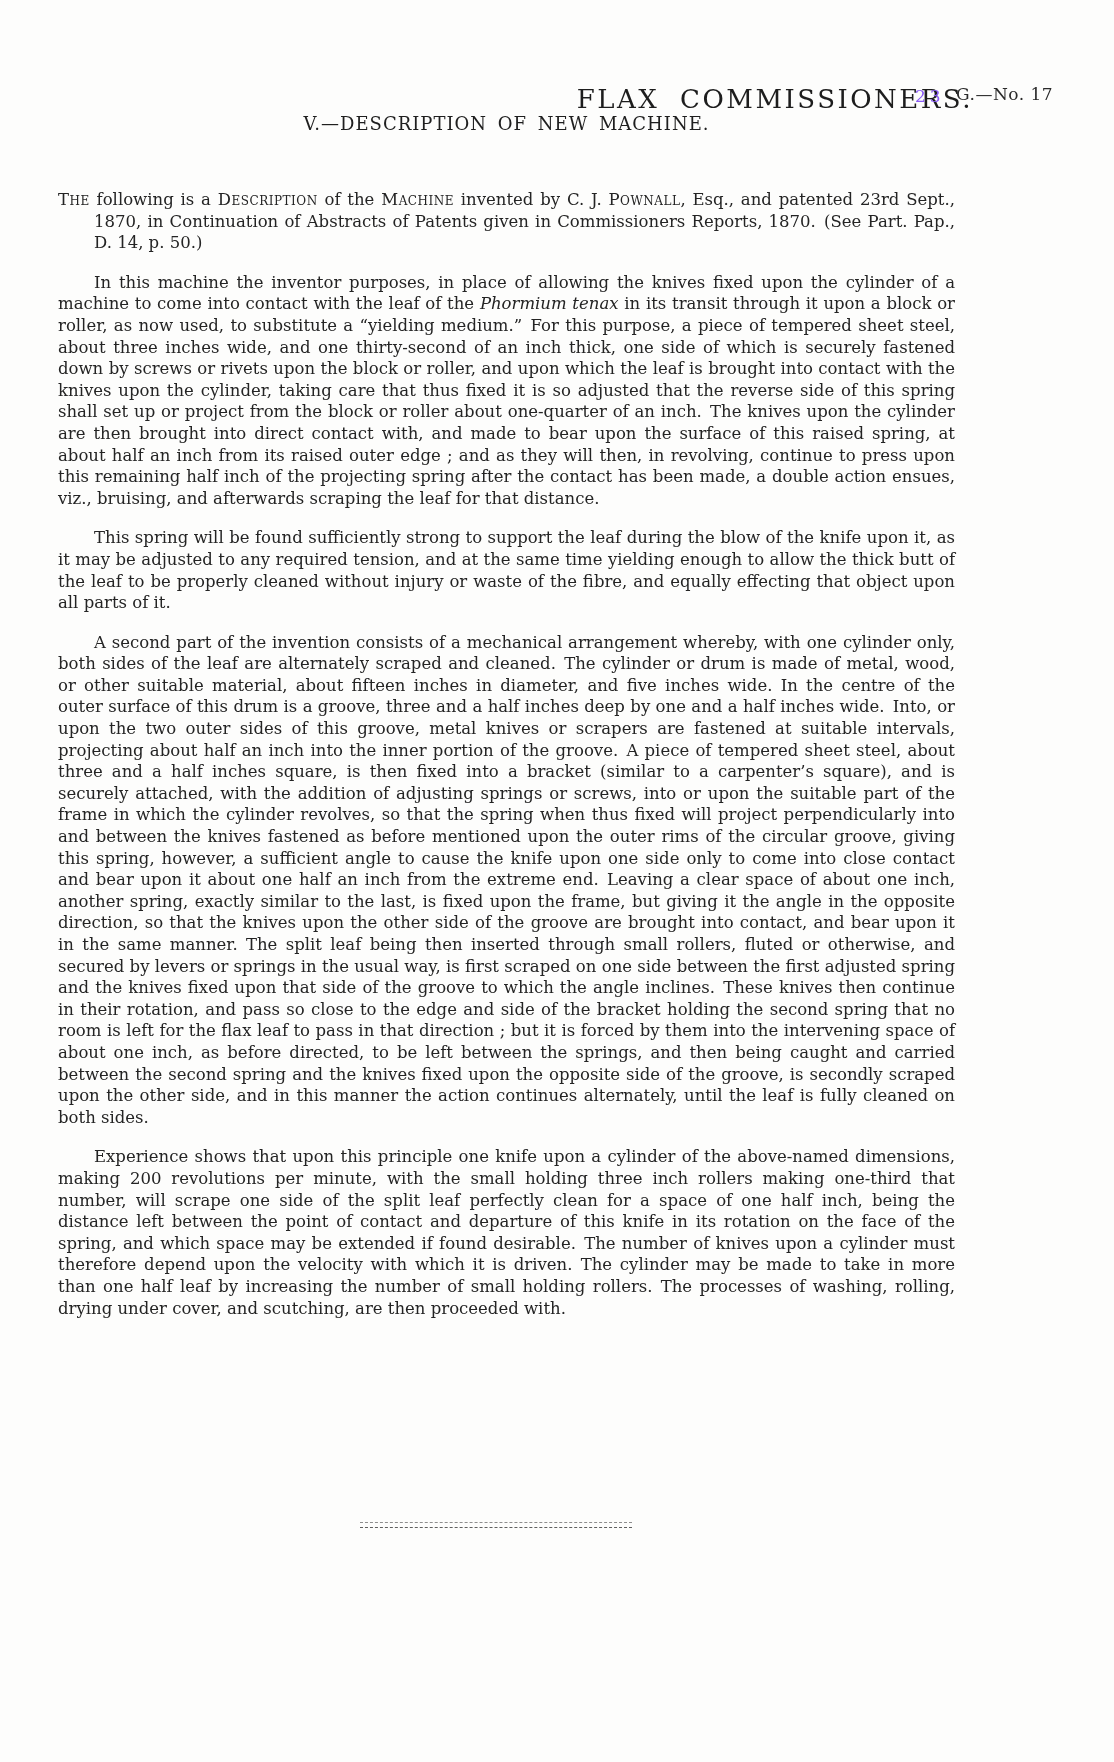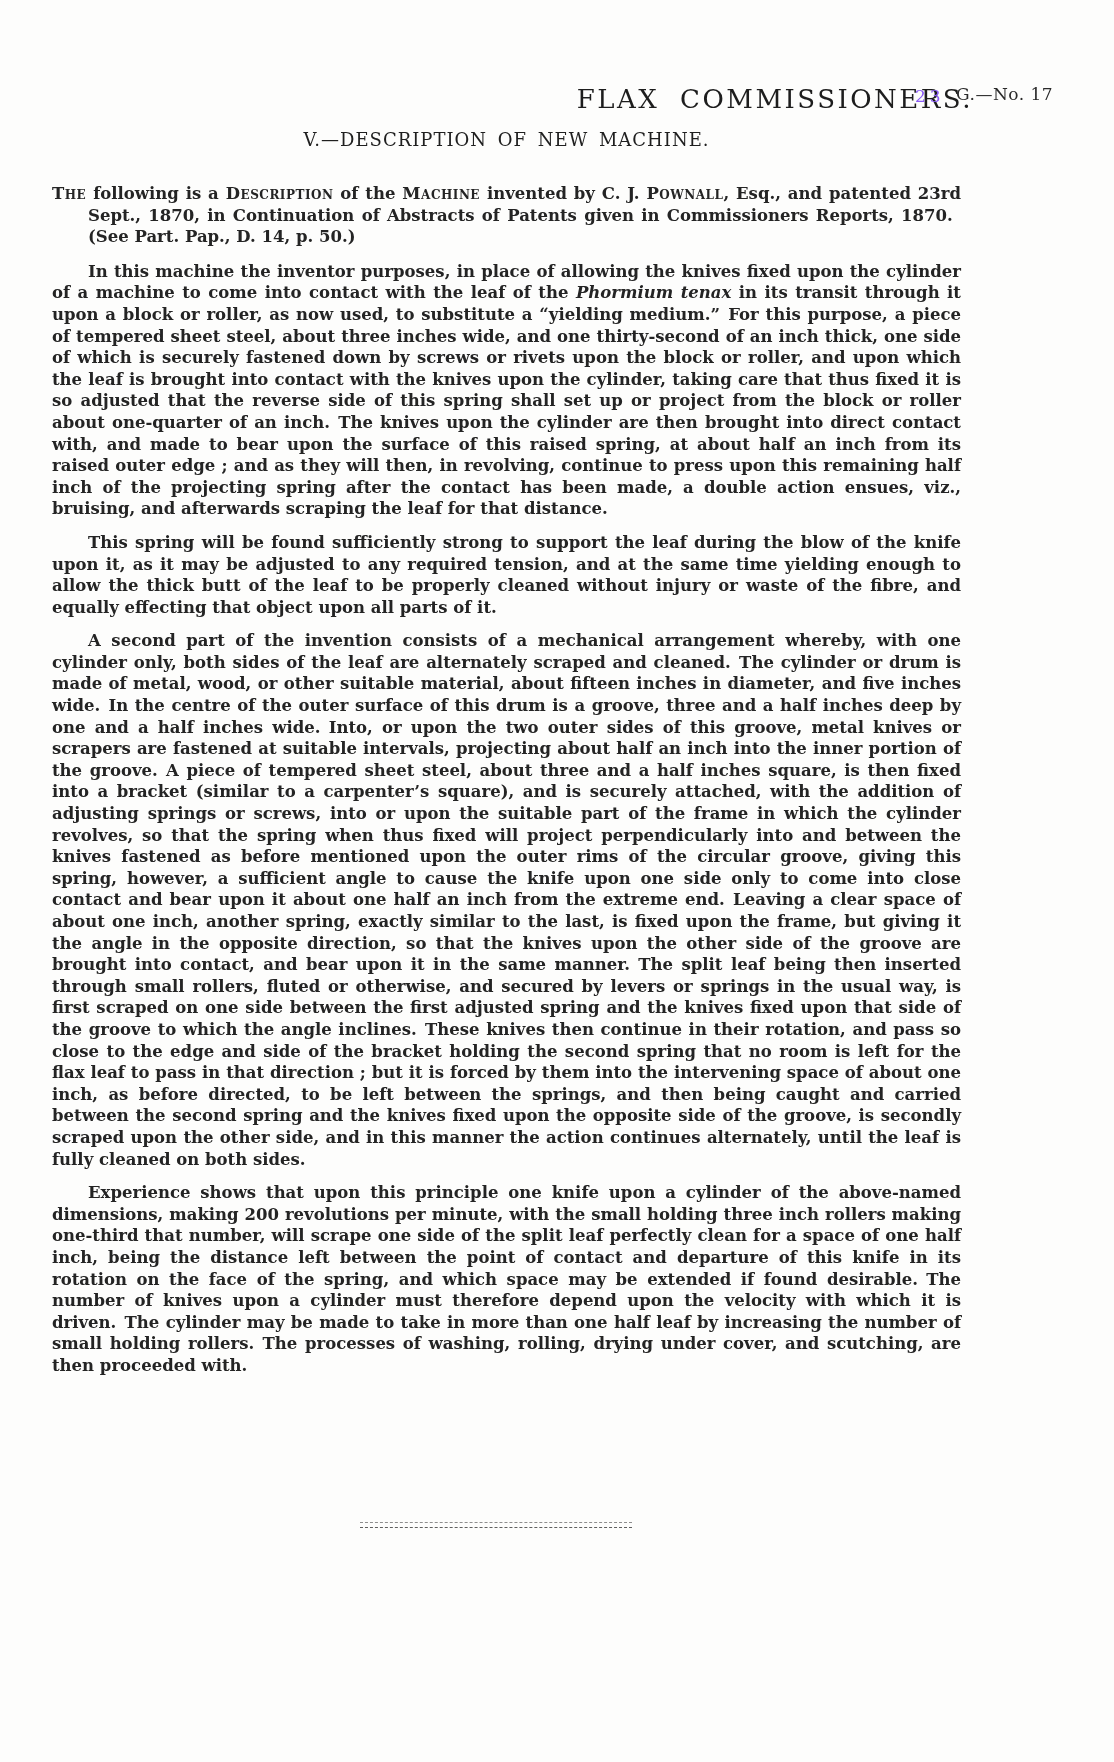--- a/index.html
+++ b/index.html
@@ -41,43 +41,42 @@
     position: absolute;
     top: 84px;
     left: 956px;
     font-size: 17px;
     letter-spacing: 0.5px;
     white-space: nowrap;
     color: #2a2a2a;
   }
   .section-title {
     position: absolute;
-    top: 129px;
+    top: 113px;
     left: 40px;
     width: 933px;
     text-align: center;
     font-size: 18px;
     letter-spacing: 1px;
     word-spacing: 4px;
     white-space: nowrap;
     color: #1f1f1f;
   }
   .body-text {
     position: absolute;
     top: 171px;
     left: 40px;
     width: 933px;
     font-size: 16.5px;
     line-height: 21.6px;
     text-align: justify;
     color: #242424;
   }
   .body-text p {
-    margin: 12px;
-    font-weight: bold;
+    margin: 18px;
   }
   .body-text p.opening {
     padding-left: 36px;
     text-indent: -36px;
     margin-bottom: 13px;
   }
   .body-text p.indent {
     text-indent: 36px;
   }
   .sc { font-variant: small-caps; letter-spacing: 0.5px; }

